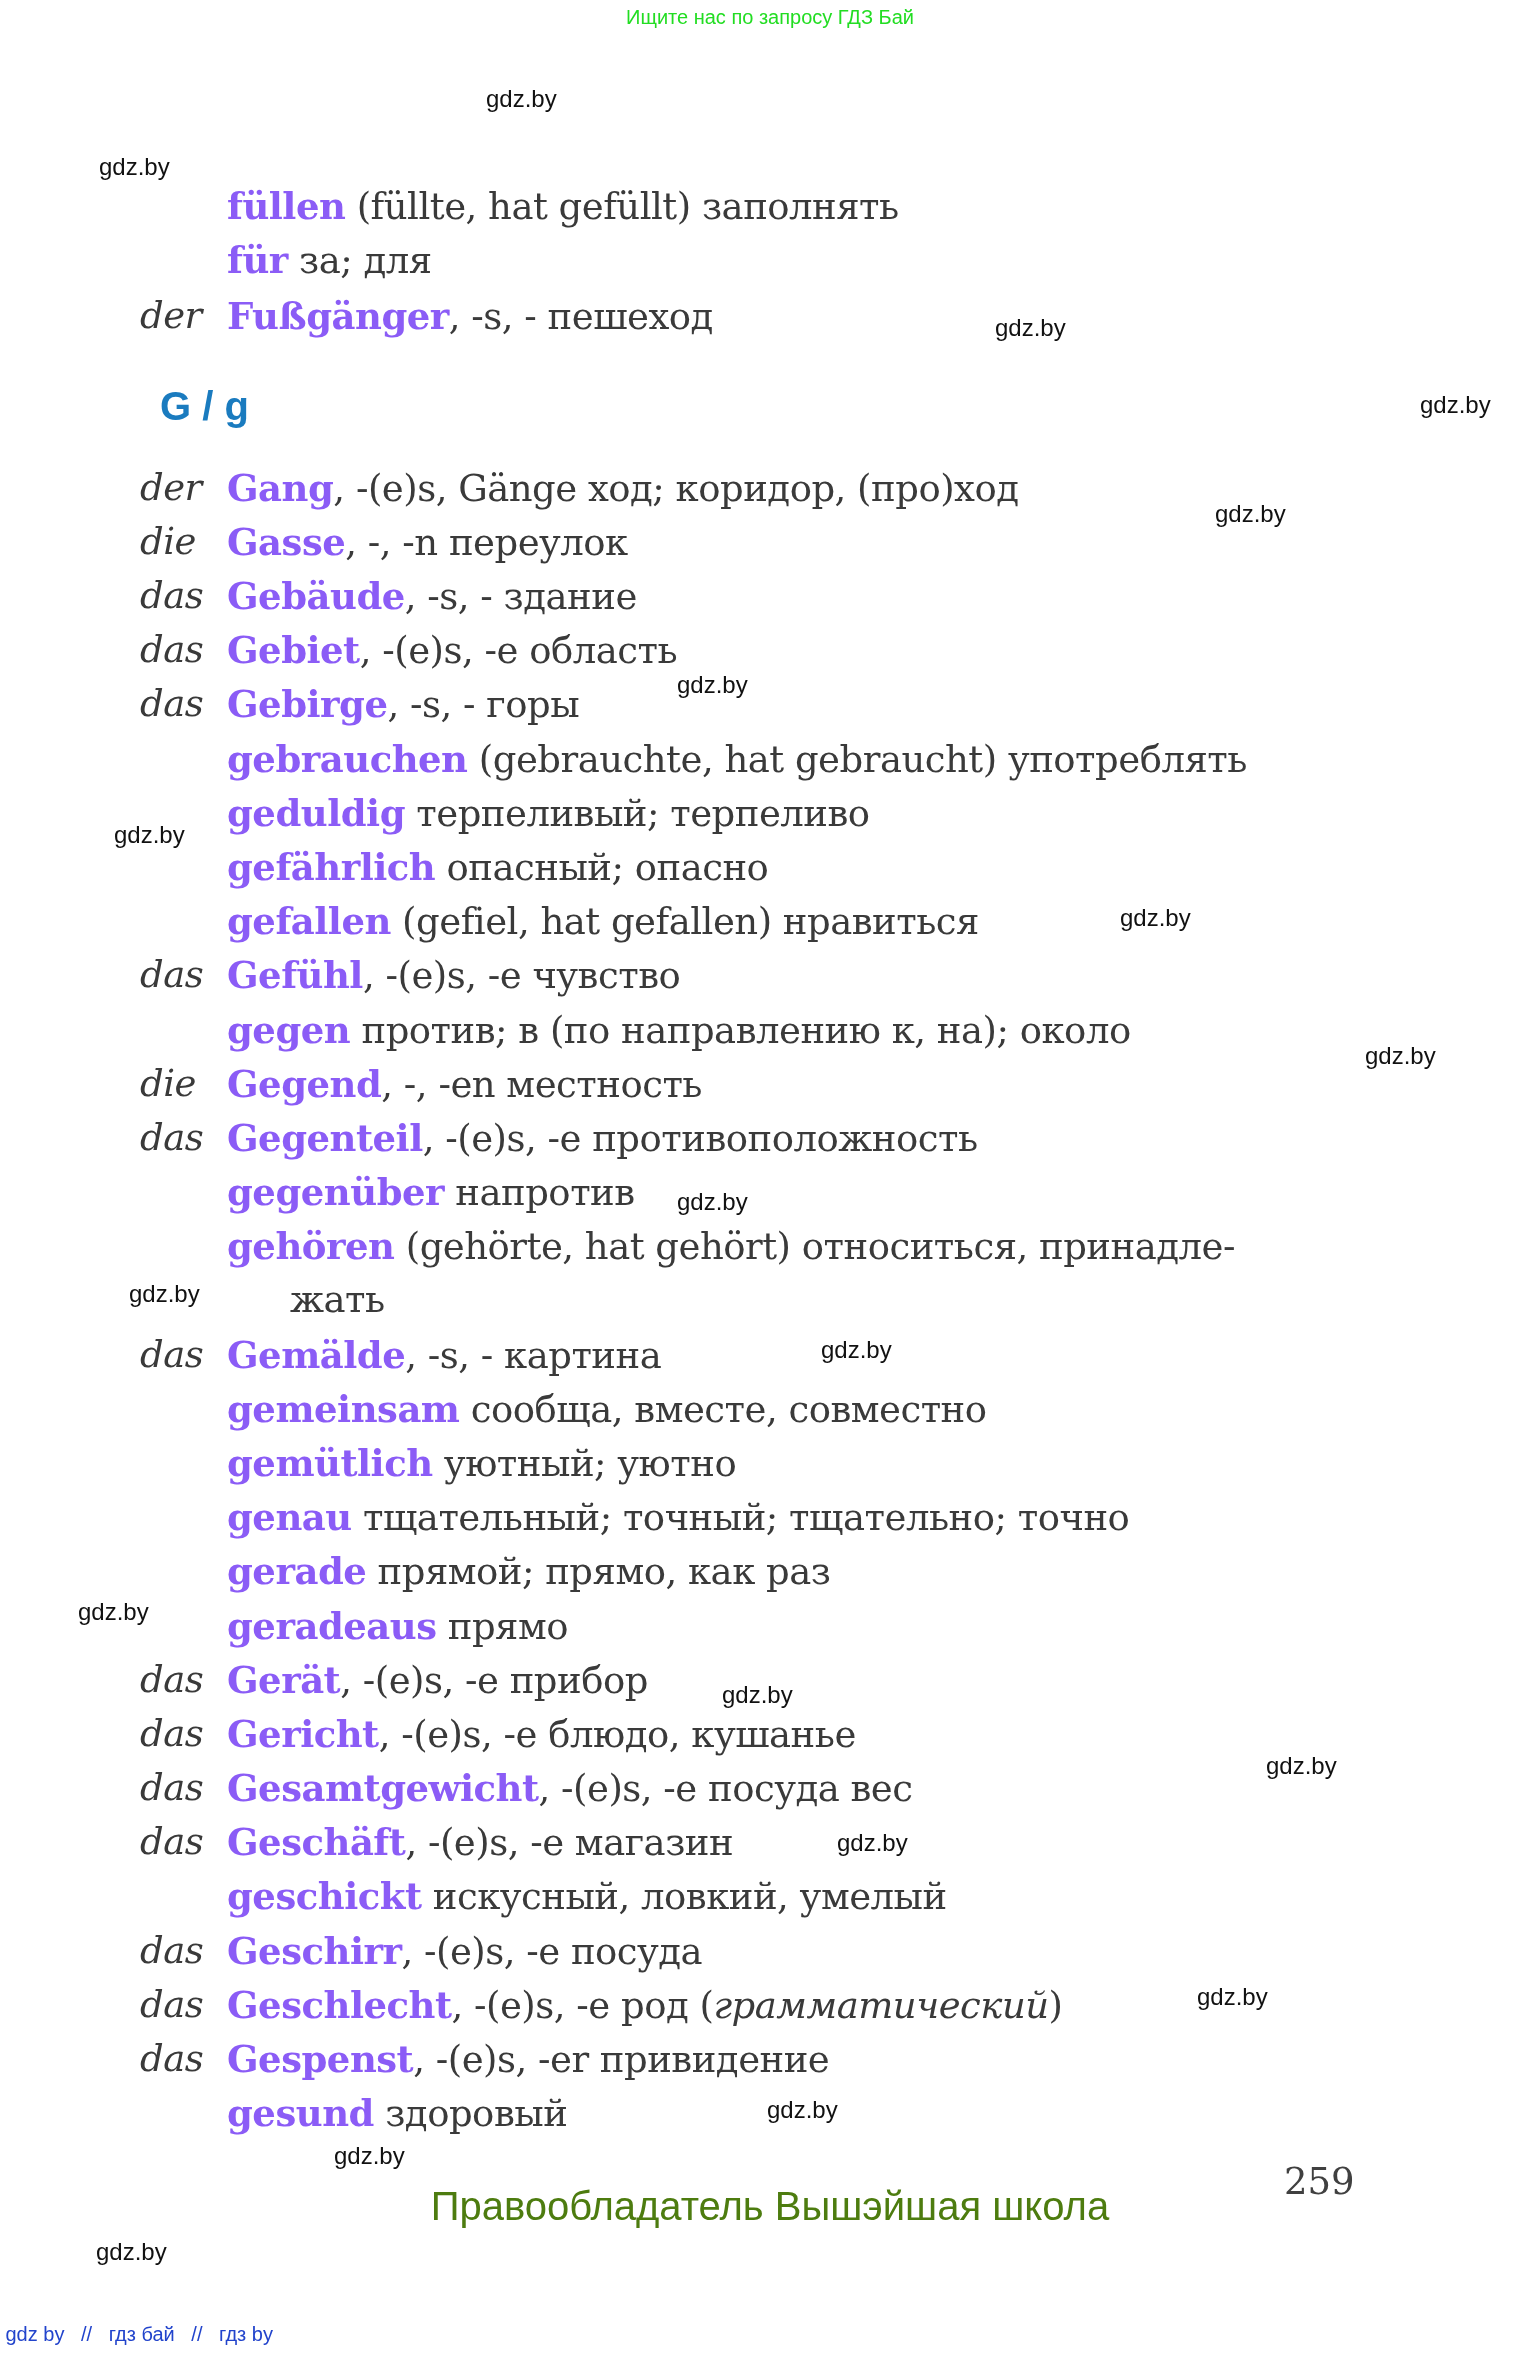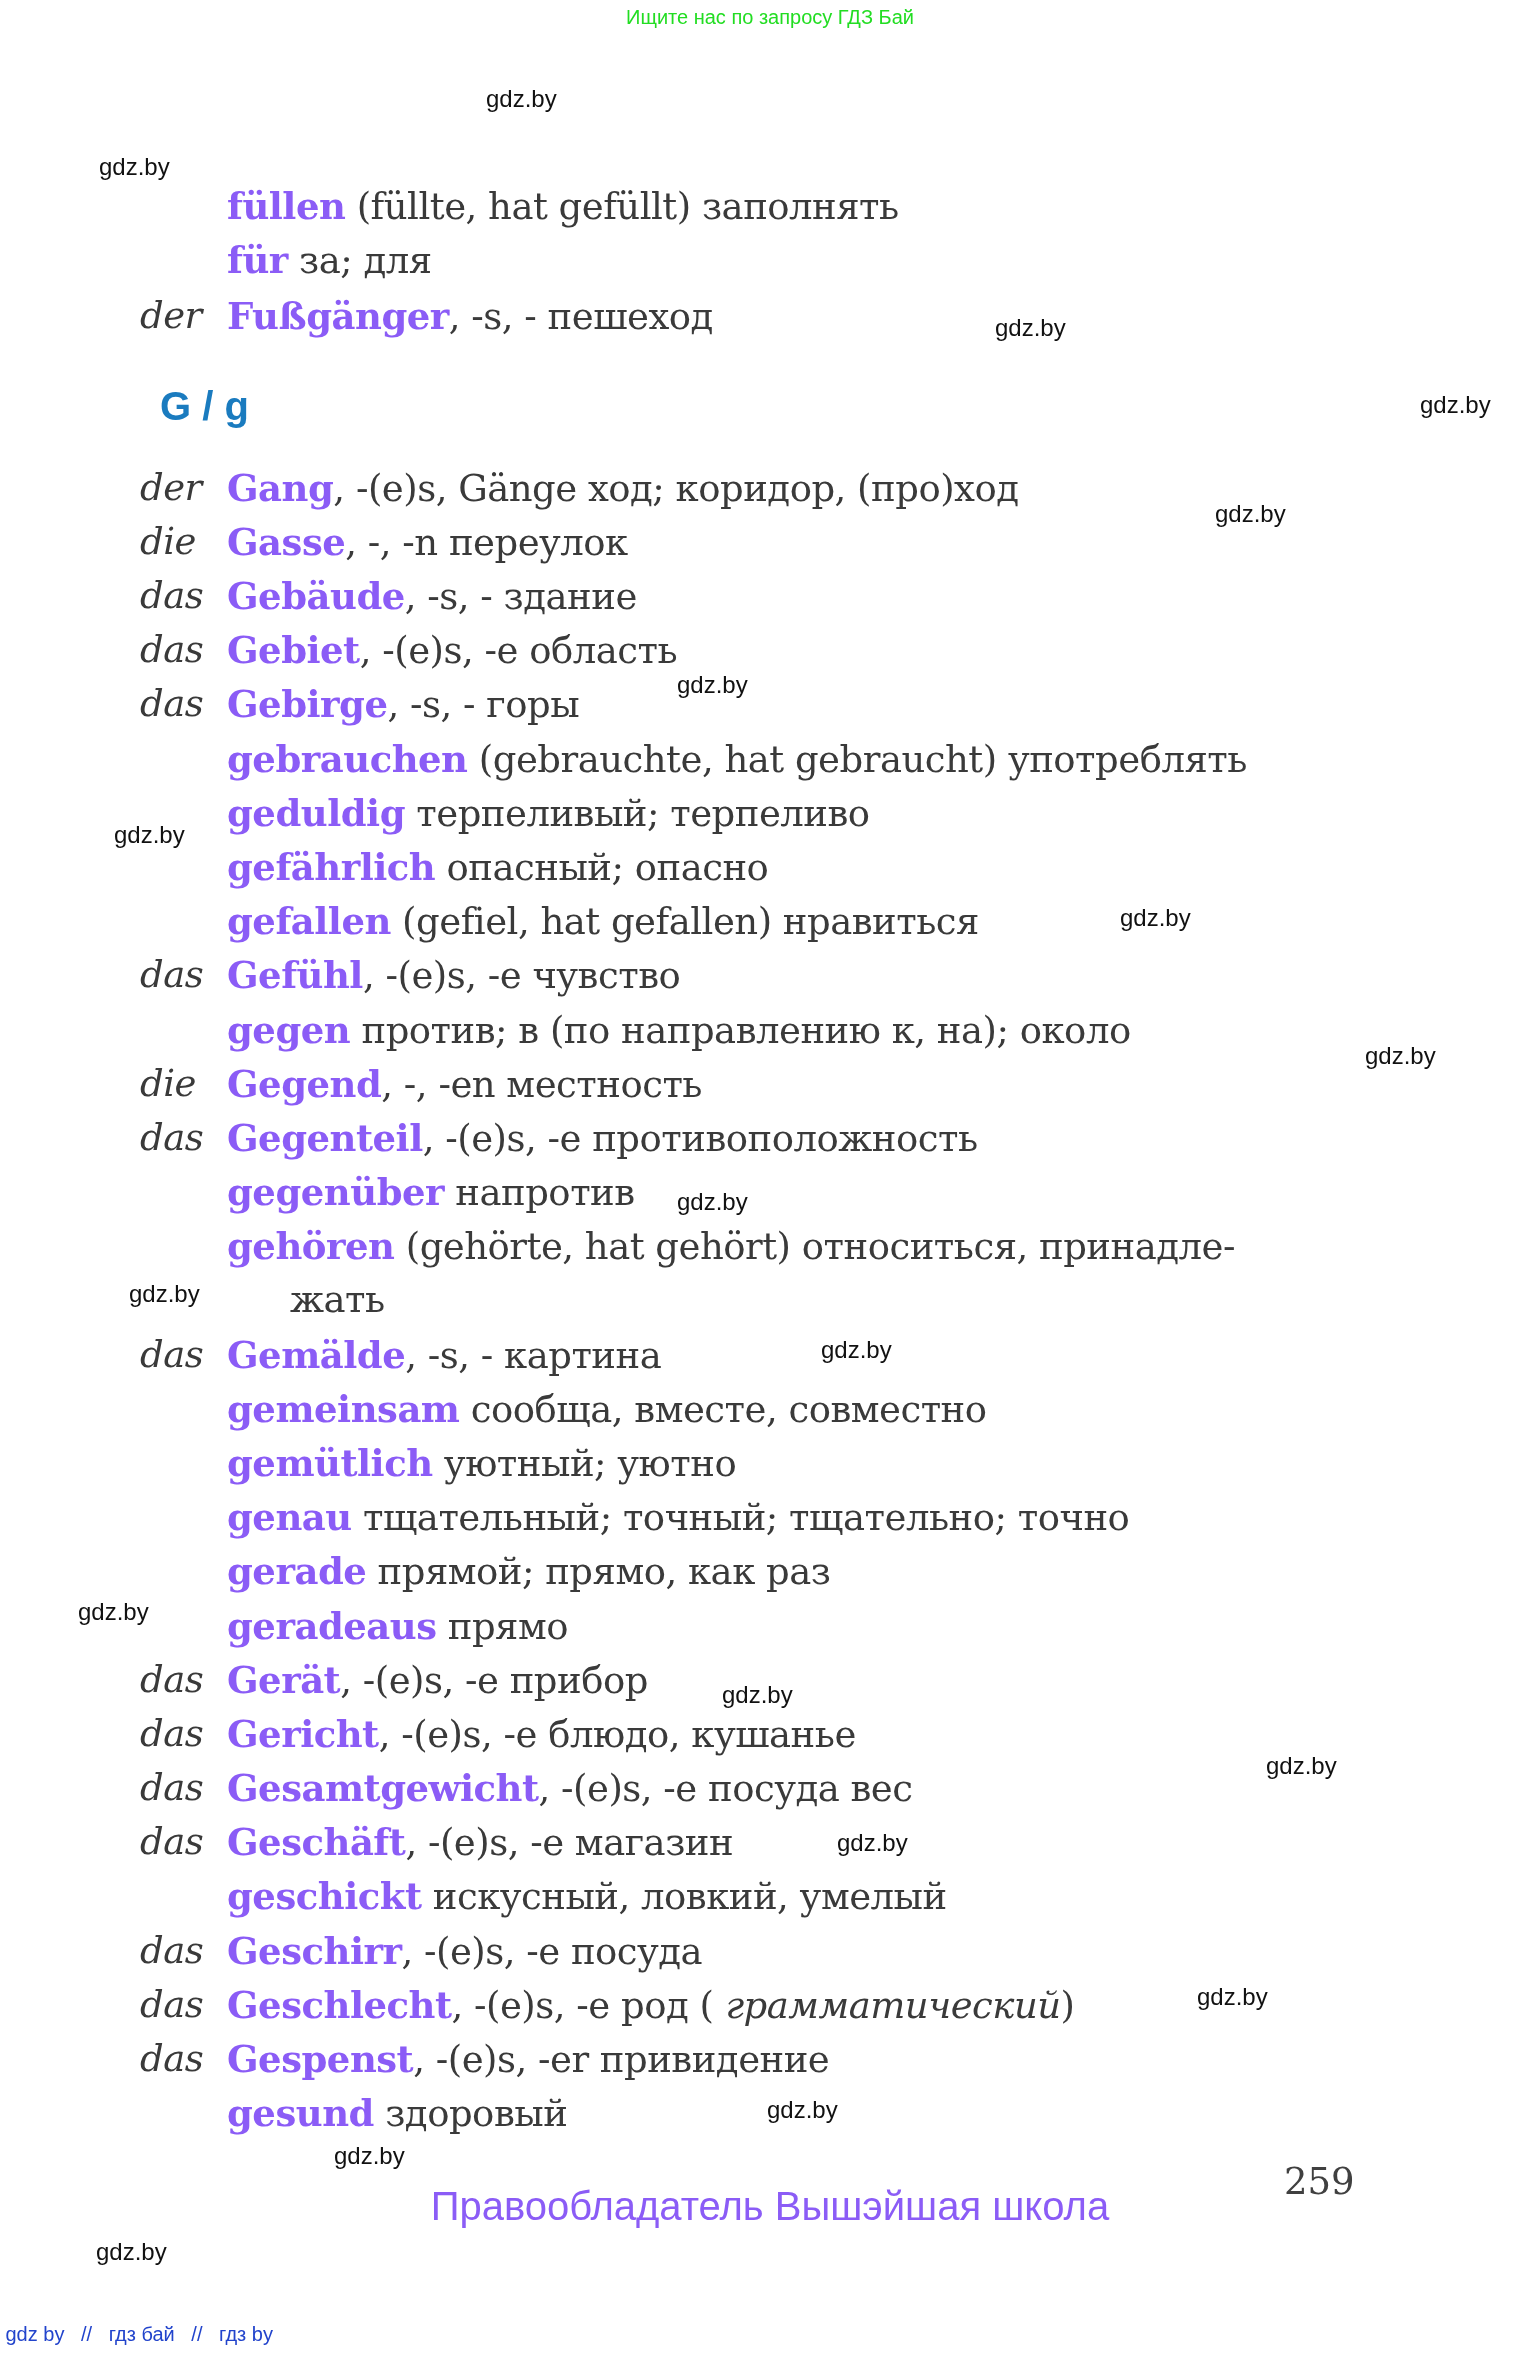--- a/index.html
+++ b/index.html
@@ -4,29 +4,29 @@
 <style>
   html, body { margin:0; padding:0; background:#ffffff; }
   body { width:1540px; height:2377px; position:relative; overflow:hidden; }
   .banner { position:absolute; top:5.5px; left:0; width:1540px; text-align:center;
             font-family:"Liberation Sans", sans-serif; font-size:20px; color:#22dd22; }
   .line { position:absolute; white-space:nowrap; font-family:"DejaVu Serif", serif;
           font-size:37px; color:#3a3a3a; line-height:48px; letter-spacing:-0.5px; }
   .article { position:absolute; left:140px;font-style:italic; }
   .entry { position:absolute; left:227px; white-space:nowrap; }
   .hw { font-weight:bold; color:#8b5cf6; }
-  .it { font-style:italic;margin-left:12px; }
+  .it { font-style:italic; }
   .cont { position:absolute; left:290px; }
   .heading { position:absolute; left:140px; top:384px; font-family:"Liberation Sans", sans-serif;
              font-weight:bold; font-size:40px; color:#1a7bbf;margin-left:20px; }
   .wm { position:absolute; font-family:"Liberation Sans", sans-serif; font-size:24px; color:#111; }
   .pagenum { position:absolute; left:1284px; top:2160px; font-family:"DejaVu Serif", serif;
              font-size:37px; color:#404040; }
   .owner { position:absolute; left:0; width:1540px; top:2184px; text-align:center;
-           font-family:"Liberation Sans", sans-serif; font-size:40px; color:#8b5cf6; }
+           font-family:"Liberation Sans", sans-serif; font-size:40px; color:#4d7c0f; }
   .footer-links { position:absolute; left:0; width:1540px; top:2323px; 
                   font-family:"Liberation Sans", sans-serif; font-size:20px; color:#2244cc; }
   .footer-links span { margin:0 5.5px; }
 </style>
 </head>
 <body>
 
 <div class="banner">Ищите нас по запросу ГДЗ Бай</div>
 
 <div class="line" style="top:182px;">

